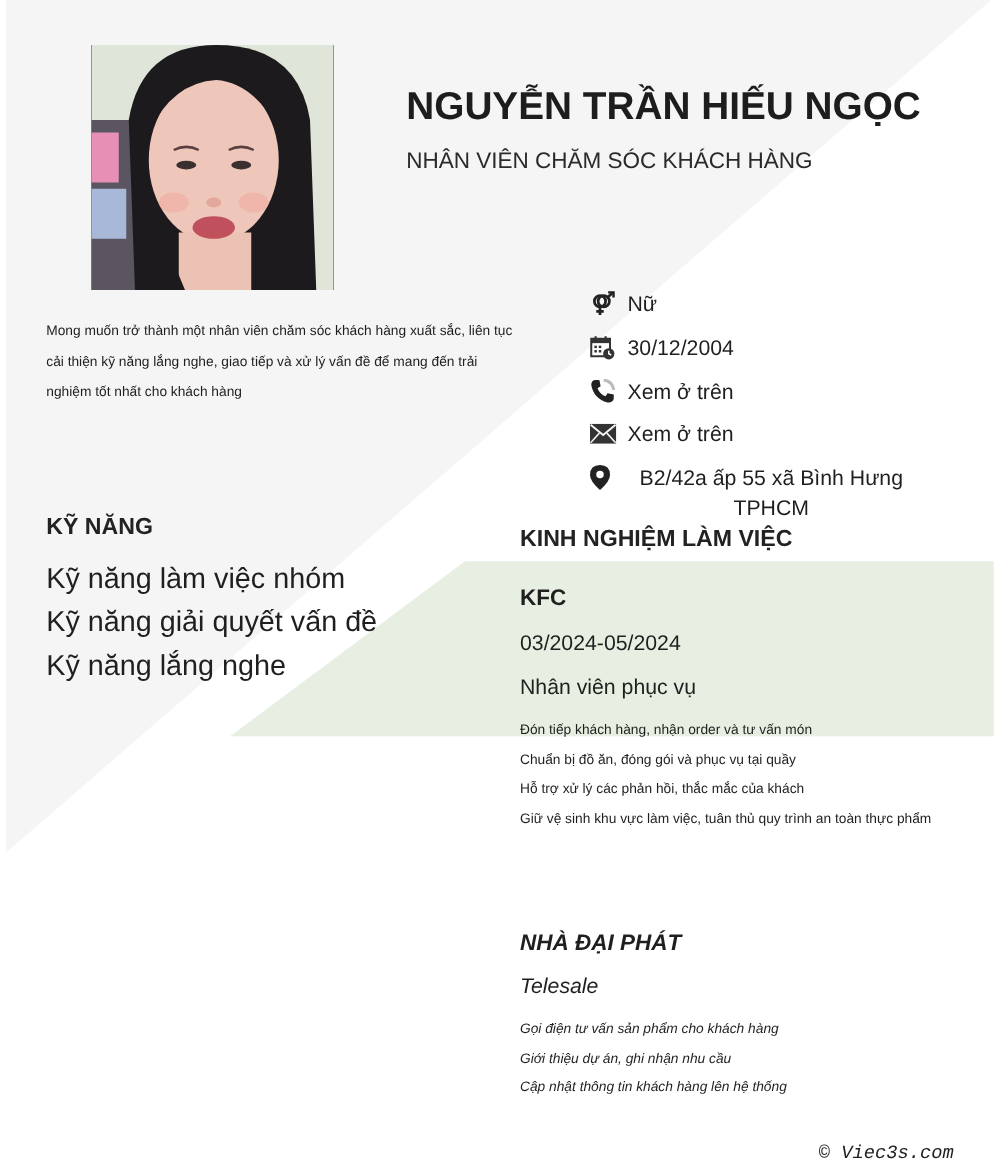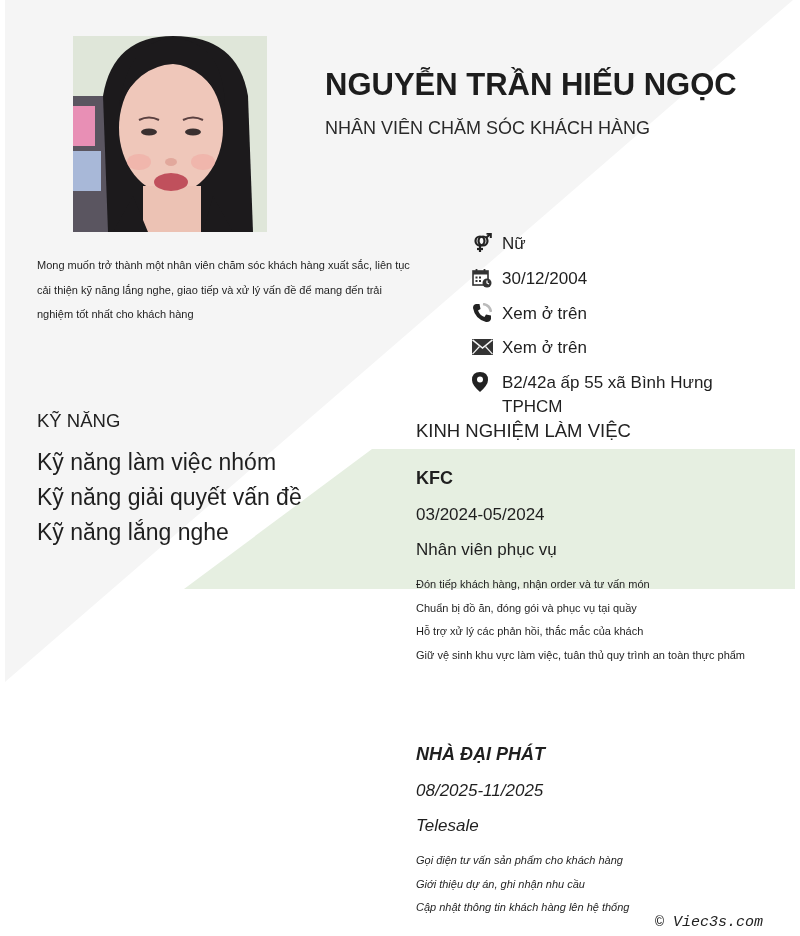--- a/index.html
+++ b/index.html
@@ -24,26 +24,26 @@
     }
     .title {
       left: 325px; top: 118px; font-size: 18px; color: #2a2a2a; white-space: nowrap;
     }
 
     .objective {
       left: 37px; top: 253px; width: 380px; font-size: 11px; line-height: 24.5px; color: #1f1f1f;
     }
 
     .contact { left: 472px; top: 232px; width: 300px; }
-    .contact-row { position: relative; display: flex; align-items: flex-start; height: 34.8px; font-size: 17px; }
+    .contact-row { position: relative; display: flex; align-items: flex-start; height: 34.8px; font-size: 17px; text-align: center; }
     .contact-row .ico { width: 30px; flex: 0 0 30px; height: 22px; display: flex; align-items: center; }
     .contact-row .txt { line-height: 24px; }
     .contact-row.addr { height: auto; }
 
-    .section-heading { font-size: 18.5px; font-weight: normal; color: #222; white-space: nowrap; }
+    .section-heading { font-size: 18.5px; font-weight: bold; color: #222; white-space: nowrap; }
     .skills-heading { left: 37px; top: 410px; }
     .skills { left: 37px; top: 450px; font-size: 23px; }
     .skills .skill { height: 35px; line-height: 24px; }
 
     .exp-heading { left: 416px; top: 420px; }
     .exp { left: 416px; width: 370px; font-size: 17px; }
     .exp .company { font-weight: bold; font-size: 18px; line-height: 24px; }
     .exp .period { line-height: 24px; margin-top: 13px; }
     .exp .role { line-height: 24px; margin-top: 11px; }
     .exp .duties { margin-top: 11px; font-size: 11px; line-height: 23.5px; }
@@ -169,21 +169,20 @@
   <div class="duties">
     <div>Đón tiếp khách hàng, nhận order và tư vấn món</div>
     <div>Chuẩn bị đồ ăn, đóng gói và phục vụ tại quầy</div>
     <div>Hỗ trợ xử lý các phản hồi, thắc mắc của khách</div>
     <div style="width:345px">Giữ vệ sinh khu vực làm việc, tuân thủ quy trình an toàn thực phẩm</div>
   </div>
 </div>
 
 <div class="layer exp exp2">
   <div class="company">NHÀ ĐẠI PHÁT</div>
-  <div class="period">08/2025-11/2025</div>
   <div class="role">Telesale</div>
   <div class="duties">
     <div>Gọi điện tư vấn sản phẩm cho khách hàng</div>
     <div>Giới thiệu dự án, ghi nhận nhu cầu</div>
     <div>Cập nhật thông tin khách hàng lên hệ thống</div>
   </div>
 </div>
 
 <div class="layer footer">© Viec3s.com</div>
 

